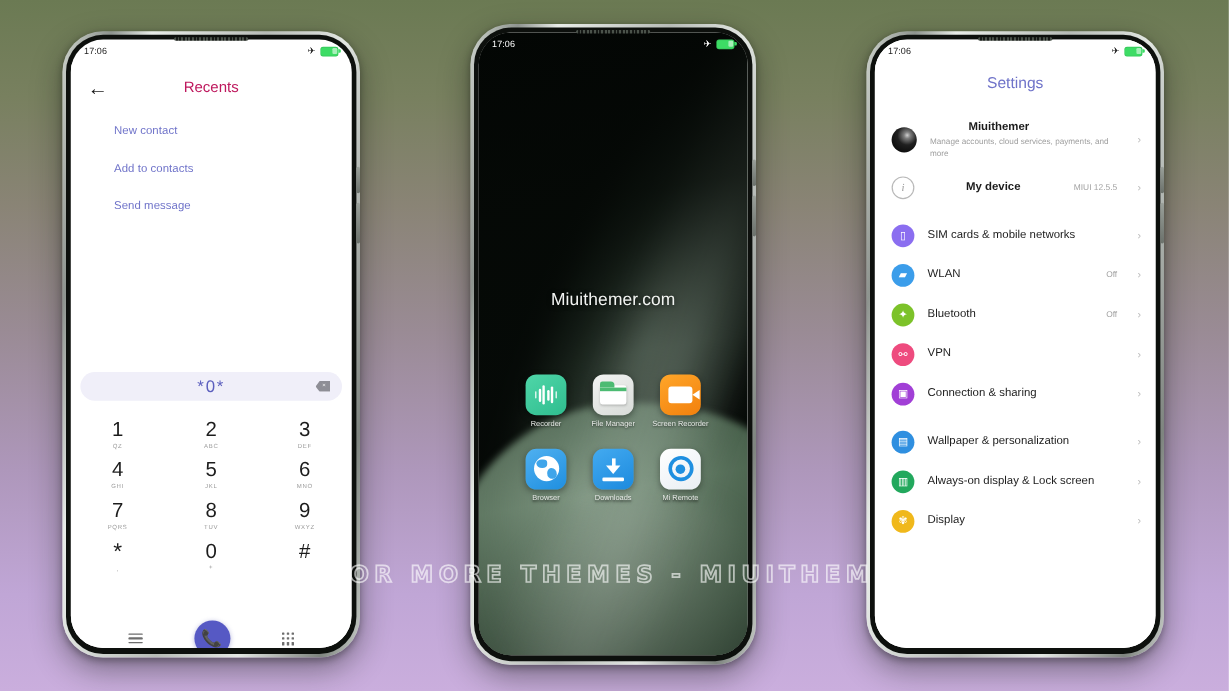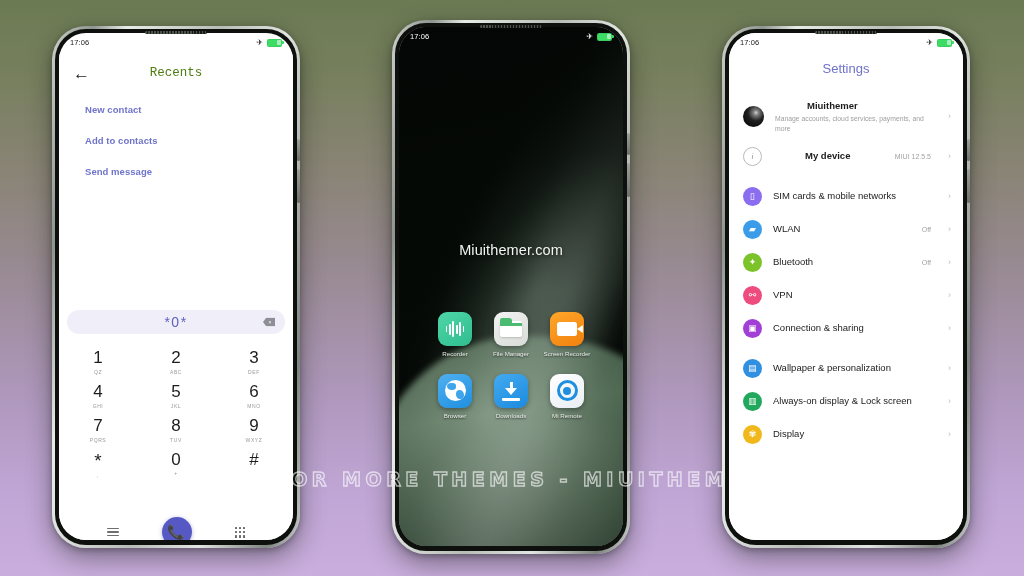--- a/index.html
+++ b/index.html
@@ -73,23 +73,23 @@
   
   #phone1 { left:52px; top:26px; width:248px; height:522px; }
   .dialer { background:#fff; height:100%; position:relative; }
   .dialer-head {
     height:42px; display:flex; align-items:center; padding:0 14px;
     margin-top:19px; position:relative;
   }
   .back-arrow { font-size:17px; color:#1a1a1a; line-height:1; width:22px; }
   .dialer-title {
     position:absolute; left:0; right:0; text-align:center;
-    font-size:12.5px; color:#4d7c0f; pointer-events:none;font-family:Liberation Mono, monospace;
-  }
-  .quick-actions { padding: 10px 26px 0 26px; font-weight: bold; }
+    font-size:12.5px; color:#be185d; pointer-events:none;
+  }
+  .quick-actions { padding: 10px 26px 0 36px; }
   .quick-actions div {
     font-size:9.5px; color:#6f73c9; margin-bottom:20px; letter-spacing:.05px;
   }
   .dial-input-wrap { position:absolute; left:8px; right:8px; top:258px; }
   .dial-input {
     height:24px; border-radius:12px; background:#f0eff9;
     display:flex; align-items:center; justify-content:center;
     position:relative;
   }
   .dial-number { font-size:14px; color:#5c5fbe; letter-spacing:1.5px; }

